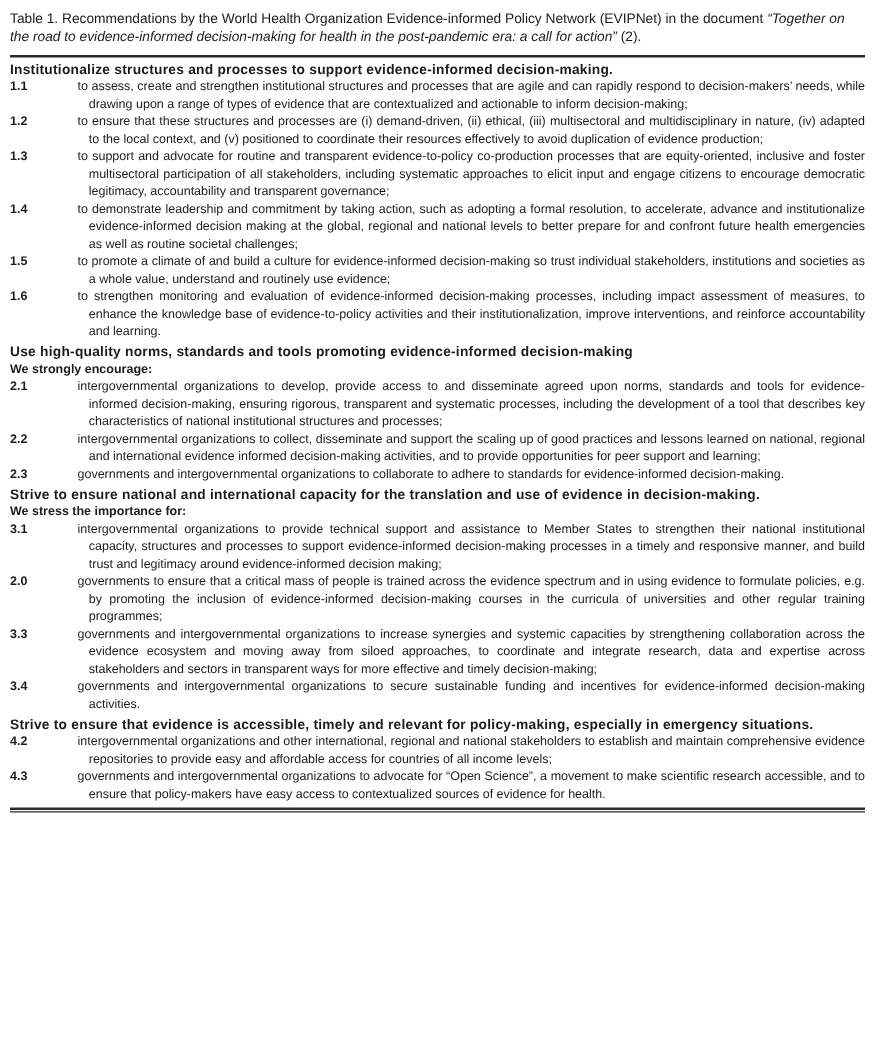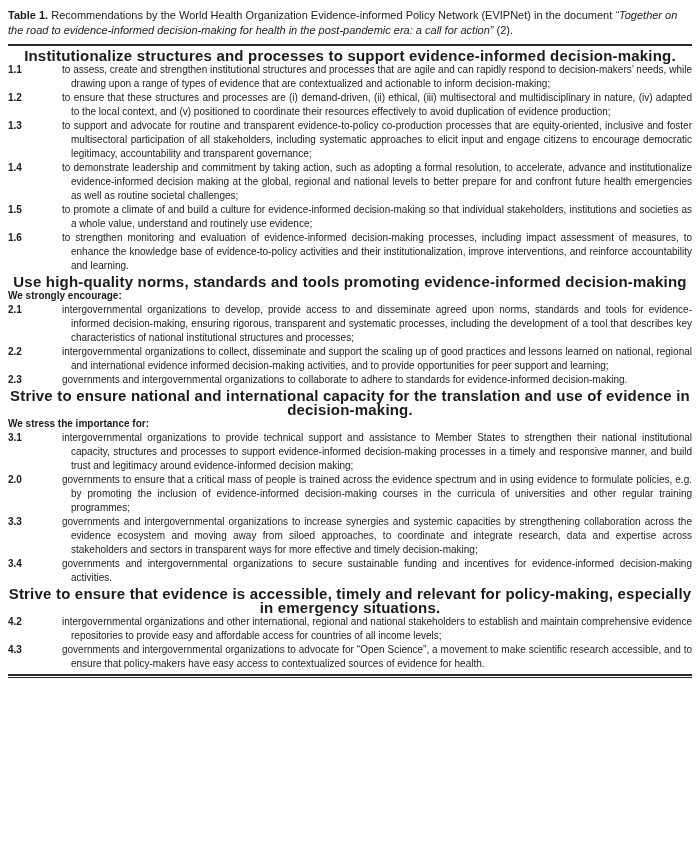--- a/index.html
+++ b/index.html
@@ -7,31 +7,31 @@
   body{
     width:700px; height:849px; overflow:hidden;
     padding:6px 8px 0 8px;
     font-family:"Liberation Sans", sans-serif;
     color:#1b1b1b;
     -webkit-font-smoothing:antialiased;
   }
   .caption{
     font-size:11px; line-height:15px; padding:2px 0 3px 0;
   }
-  .caption .cap-label{ font-weight:bold; }
+  .caption .cap-label{ font-weight:normal; }
   .caption .cap-quote{ font-style:italic; }
   .rule-top{
     border-top:2px solid #2a2a2a; margin:3px 0 3px 0;
   }
   .tbl{
     font-size:10px; line-height:14px;
   }
   .section-heading{
-    font-weight:bold; font-size:15px; line-height:14px;
-    letter-spacing:0.2px; margin-top:2px; text-align:center;
+    font-weight:bold; font-size:11px; line-height:14px;
+    letter-spacing:0.2px; margin-top:2px; text-align:left;
   }
   .section-intro{
     font-size:10px; line-height:14px;
   }
   .section-intro.bold{ font-weight:bold; font-size:10px; }
   .item{ display:flex; align-items:flex-start; }
   .item .num{
     flex:0 0 45px; font-weight:bold; font-size:10px; line-height:14px;
   }
   .item .txt{
@@ -72,21 +72,21 @@
     <div class="item">
       <div class="num">1.3</div>
       <div class="txt">to support and advocate for routine and transparent evidence-to-policy co-production processes that are equity-oriented, inclusive and foster multisectoral participation of all stakeholders, including systematic approaches to elicit input and engage citizens to encourage democratic legitimacy, accountability and transparent governance;</div>
     </div>
     <div class="item">
       <div class="num">1.4</div>
       <div class="txt">to demonstrate leadership and commitment by taking action, such as adopting a formal resolution, to accelerate, advance and institutionalize evidence-informed decision making at the global, regional and national levels to better prepare for and confront future health emergencies as well as routine societal challenges;</div>
     </div>
     <div class="item">
       <div class="num">1.5</div>
-      <div class="txt">to promote a climate of and build a culture for evidence-informed decision-making so that individual stakeholders, institutions and societies as a whole value, understand and routinely use evidence;</div>
+      <div class="txt">to promote a climate of and build a culture for evidence-informed decision-making so trust individual stakeholders, institutions and societies as a whole value, understand and routinely use evidence;</div>
     </div>
     <div class="item">
       <div class="num">1.6</div>
       <div class="txt">to strengthen monitoring and evaluation of evidence-informed decision-making processes, including impact assessment of measures, to enhance the knowledge base of evidence-to-policy activities and their institutionalization, improve interventions, and reinforce accountability and learning.</div>
     </div>
   </div>
 
   <div>
     <div class="section-heading">Use high-quality norms, standards and tools promoting evidence-informed decision-making</div>
     <div class="section-intro bold">We strongly encourage:</div>

